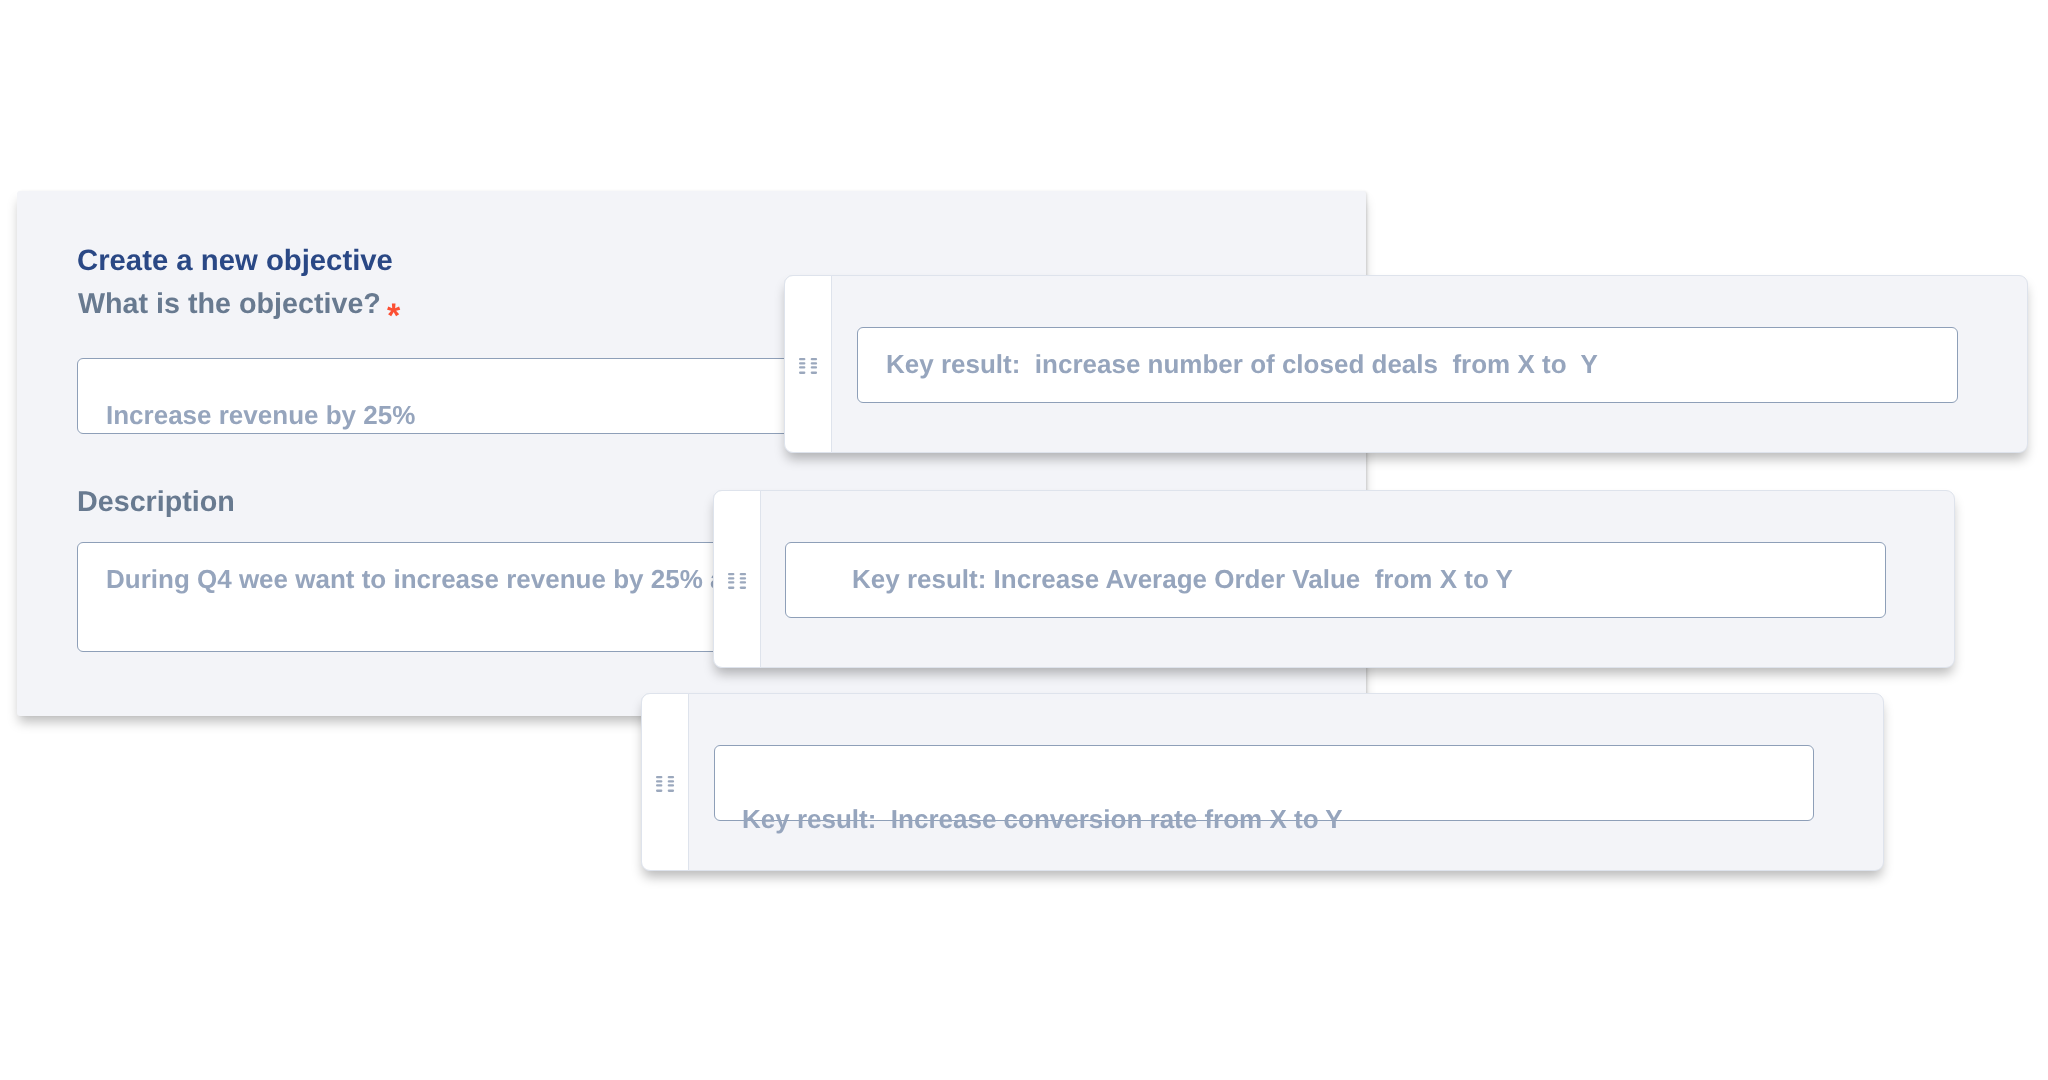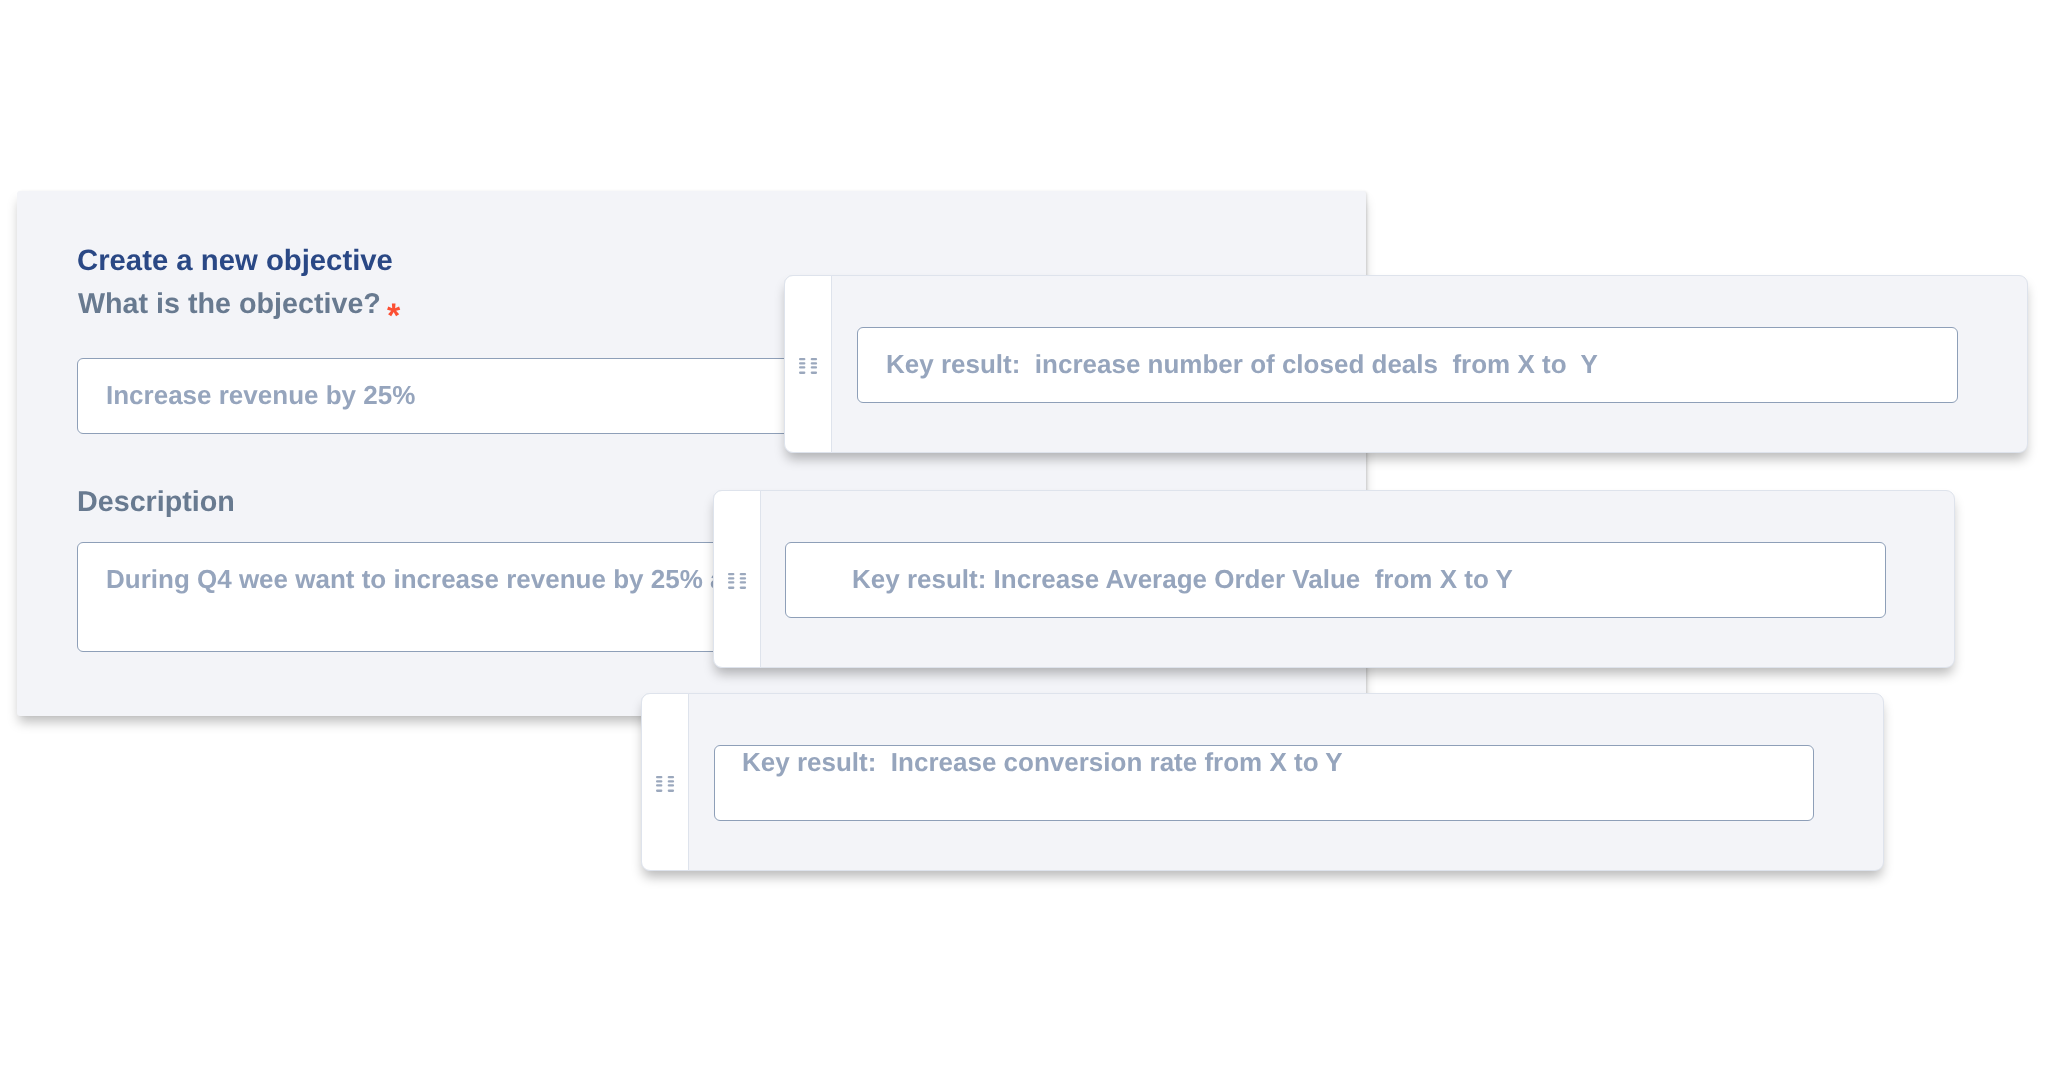--- a/index.html
+++ b/index.html
@@ -33,21 +33,21 @@
 <div class="stage">
 
   <div class="panel"></div>
 
   <div class="title">Create a new objective</div>
 
   <div class="lbl" style="left:78px;top:288px;">What is the objective?</div>
   <div class="req" style="left:387px;top:299px;">*</div>
 
   <div class="field" style="left:77px;top:358px;width:1216px;height:76px;"></div>
-  <div class="ph" style="left:106px;top:380px;">Increase revenue by 25%</div>
+  <div class="ph" style="left:106px;top:400px;">Increase revenue by 25%</div>
 
   <div class="lbl" style="left:77px;top:486px;">Description</div>
 
   <div class="field" style="left:77px;top:542px;width:1216px;height:110px;"></div>
   <div class="ph" style="left:106px;top:564px;">During Q4 wee want to increase revenue by 25% and</div>
 
   <div class="kr" style="left:784px;top:275px;width:1244px;height:178px;"></div>
   <div class="grip" style="left:784px;top:275px;width:48px;height:178px;"></div>
   <svg class="dots" style="left:799px;top:358px;" width="19" height="17" viewBox="0 0 19 17">
     <g fill="#9ba8bd">
@@ -89,15 +89,15 @@
         <rect x="0" y="4.2" width="6.4" height="2.3" rx="1.1"></rect>
       <rect x="0" y="8.3" width="6.4" height="2.3" rx="1.1"></rect>
         <rect x="0" y="13.6" width="6.4" height="2.3" rx="1.1"></rect>
       <rect x="11.7" y="0" width="6.4" height="2.3" rx="1.1"></rect>
         <rect x="11.7" y="4.2" width="6.4" height="2.3" rx="1.1"></rect>
       <rect x="11.7" y="8.3" width="6.4" height="2.3" rx="1.1"></rect>
         <rect x="11.7" y="13.6" width="6.4" height="2.3" rx="1.1"></rect>
     </g>
   </svg>
   <div class="field" style="left:714px;top:745px;width:1100px;height:76px;"></div>
-  <div class="ph" style="left:742px;top:747px;">Key result:  Increase conversion rate from X to Y</div>
+  <div class="ph" style="left:742px;top:804px;">Key result:  Increase conversion rate from X to Y</div>
 
 </div>
 
 </body></html>

